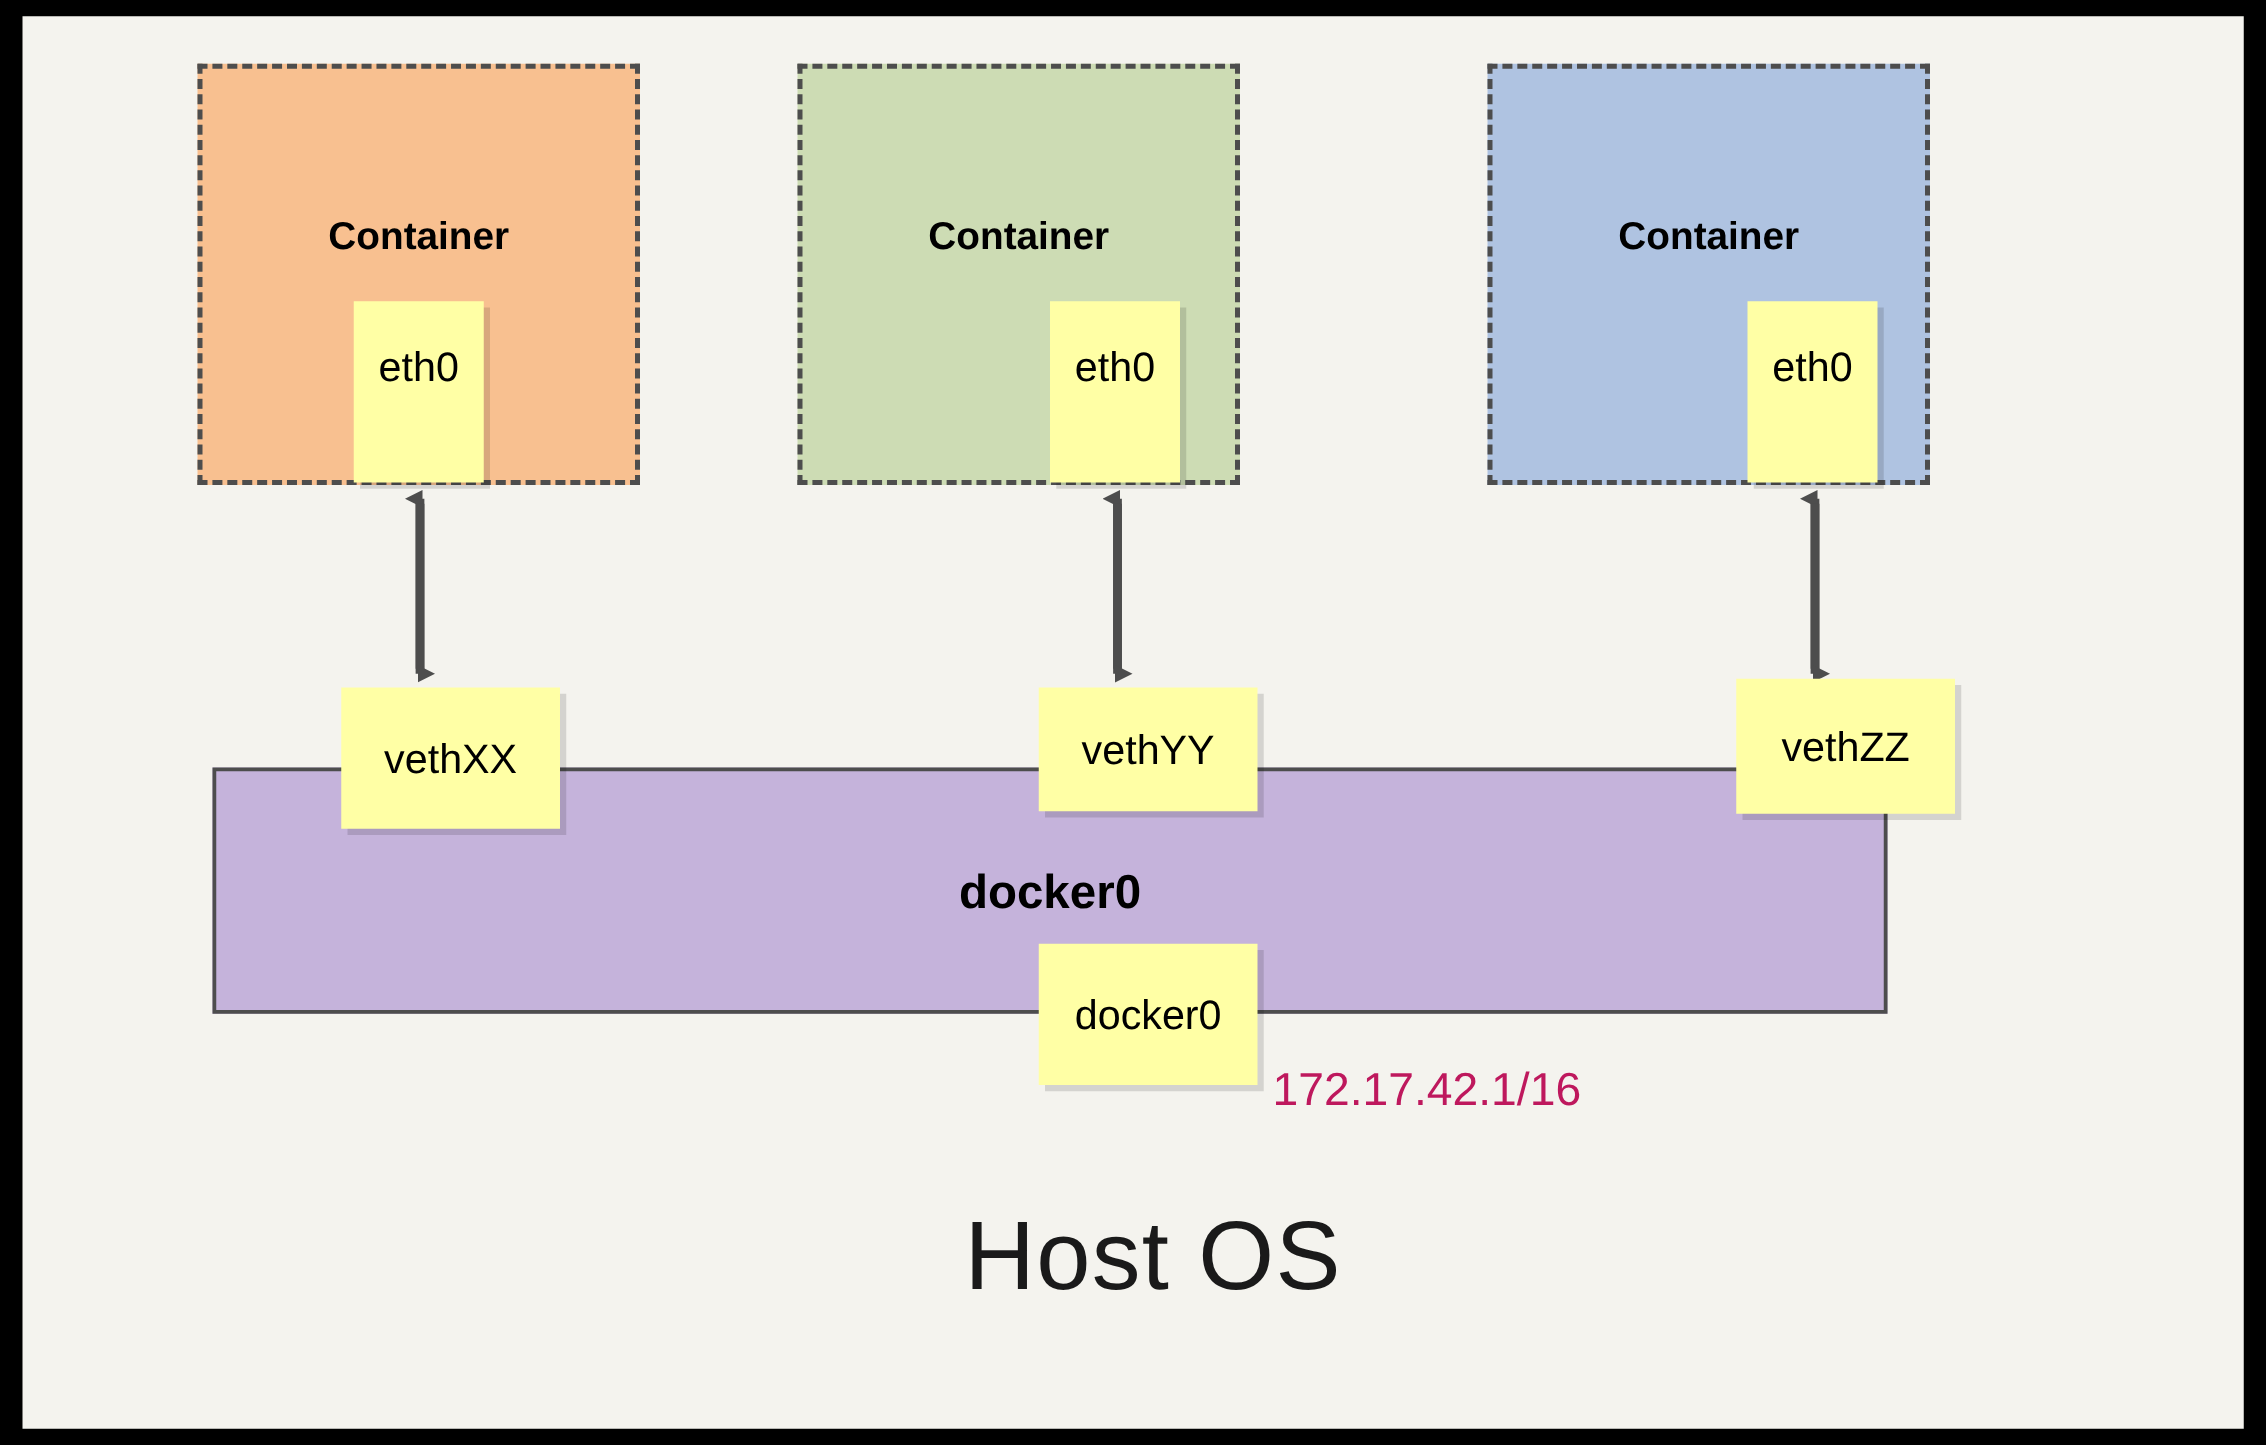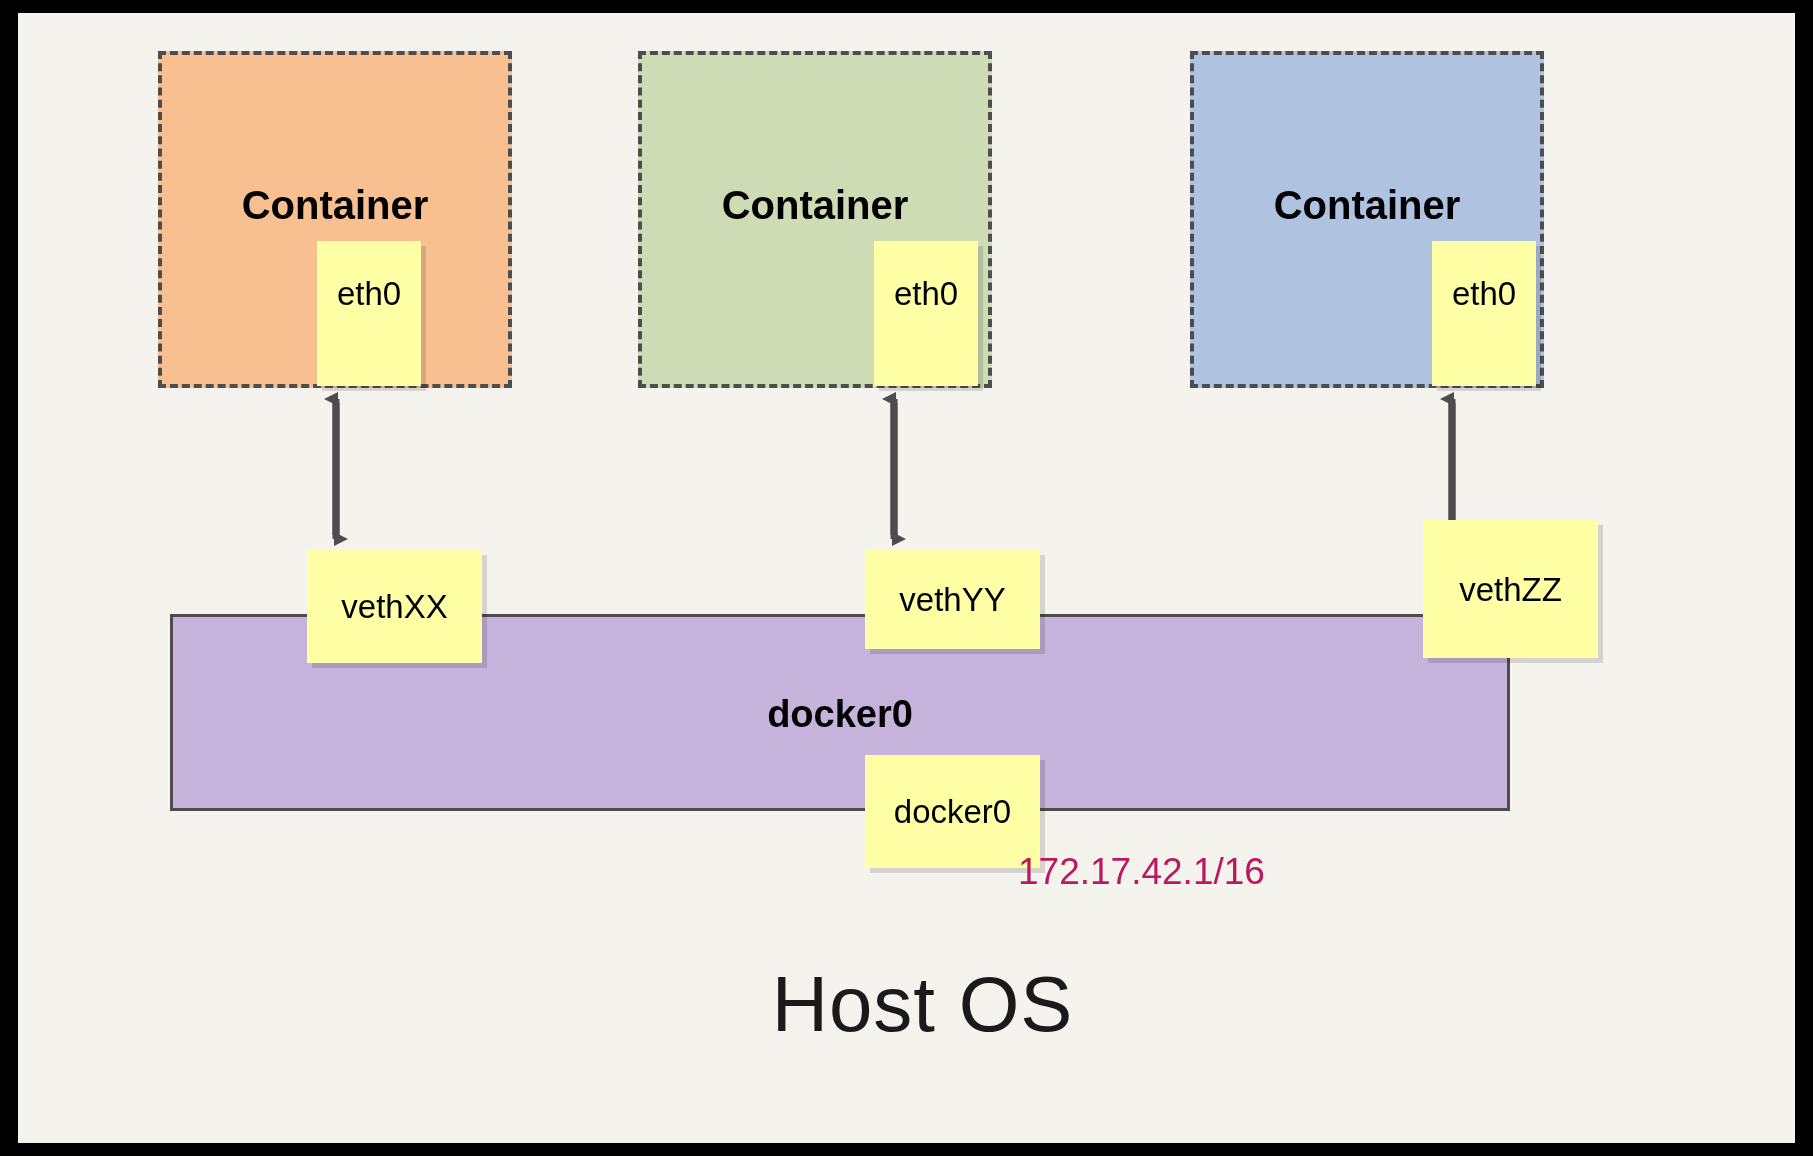--- a/index.html
+++ b/index.html
@@ -31,42 +31,41 @@
   
   .container-box {
     position: absolute;
     border: 4px dashed #4d4d4d;
     box-sizing: border-box;
   }
   .container-title {
     position: absolute;
     left: 0;
     right: 0;
-    top: 130px;
+    top: 118px;
     text-align: center;
-    font-size: 40px;
+    font-size: 31px;
     font-weight: bold;
     color: #000000;
     letter-spacing: 0px;
     line-height: 1;
   }
 
   
   .note {
     position: absolute;
     background: #ffffa5;
     box-sizing: border-box;
     box-shadow: 5px 5px 0 0 rgba(0,0,0,0.13);
     display: flex;
     align-items: center;
     justify-content: center;
     color: #000000;
     font-size: 33px;
     line-height: 1;
-    margin-left: 34px;
   }
   .note.tall-label {
     align-items: flex-start;
     padding-top: 36px;
   }
 
   
   #docker-bar {
     position: absolute;
     background: #c5b3db;
@@ -165,21 +164,21 @@
     <div id="docker-bar" style="left:152px; top:601px; width:1340px; height:197px;">
       <div id="docker-bar-title">docker0</div>
     </div>
 
     <div class="note" style="left:255px; top:537px; width:175px; height:113px;justify-content:center;">
       <span>vethXX</span>
     </div>
     <div class="note" style="left:813px; top:537px; width:175px; height:99px;align-items:center;">
       <span>vethYY</span>
     </div>
-    <div class="note" style="left:1371px; top:507px; width:175px; height:138px;">
+    <div class="note" style="left:1371px; top:530px; width:175px; height:108px;">
       <span>vethZZ</span>
     </div>
 
     <div class="note" style="left:813px; top:742px; width:175px; height:113px;">
       <span>docker0</span>
     </div>
 
     <div id="ip-label" style="left:1000px; top:840px;">172.17.42.1/16</div>
 
     <div id="host-os" style="top:952px;">Host OS</div>

